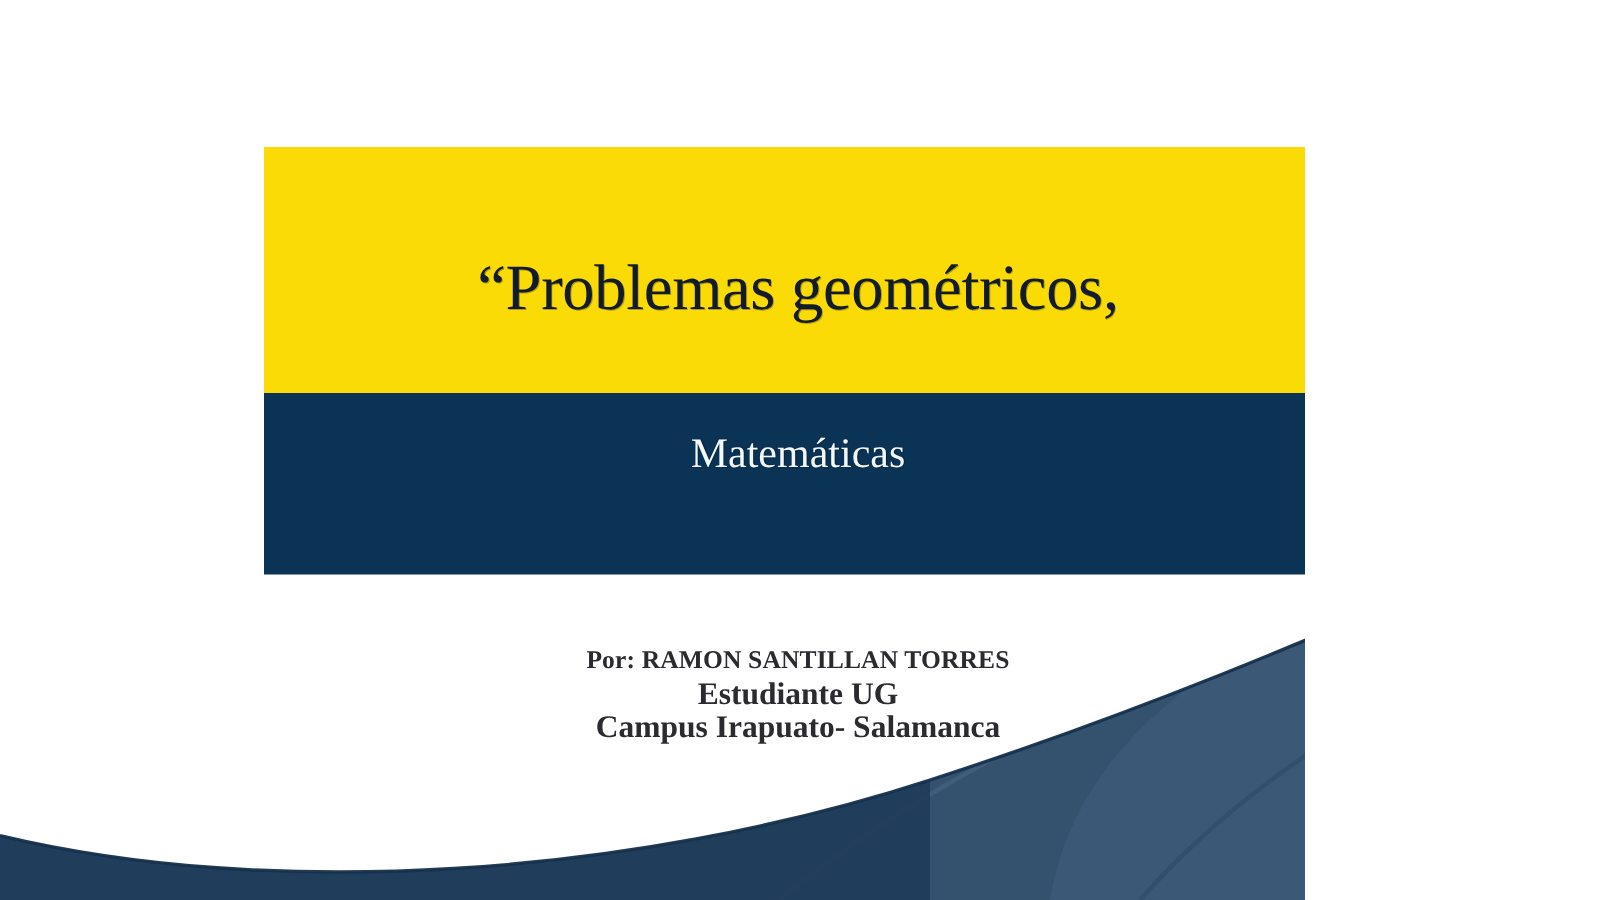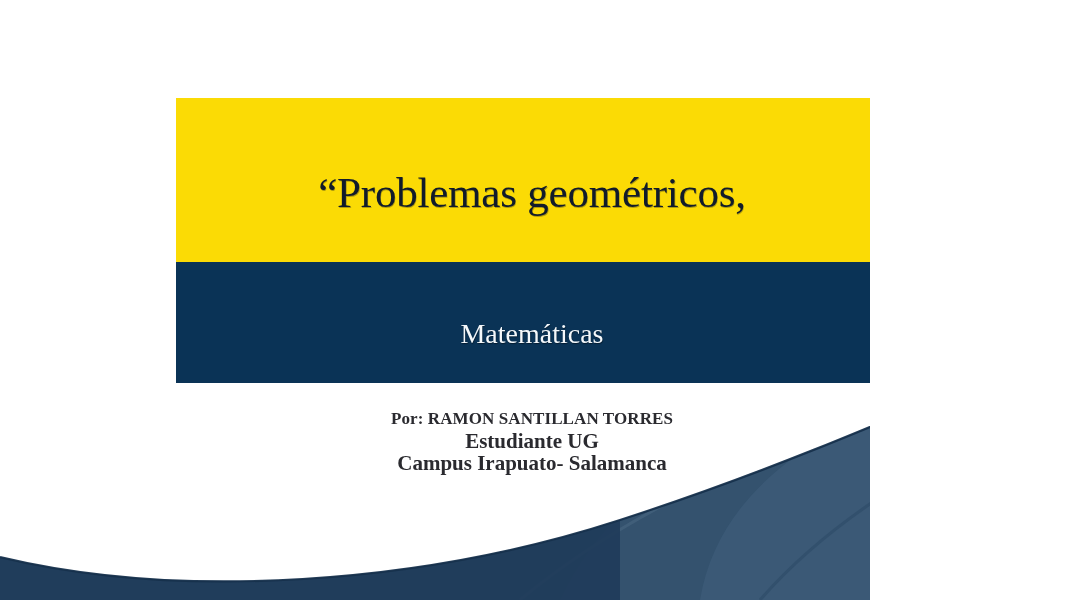--- a/index.html
+++ b/index.html
@@ -62,21 +62,21 @@
     text-shadow: 0.6px 0.6px 0 rgba(40,40,30,0.35);
   }
 
   #subtitle-banner {
     background: #0A3356;
     height: 121px;
     box-sizing: border-box;
     display: flex;
     flex-direction: column;
     align-items: center;
-    justify-content: center;
+    justify-content: flex-start;
     padding-top: 22px;
   }
 
   .subtitle-line {
     color: #f4f8fb;
     font-size: 28px;
     line-height: 37px;
     text-align: center;
     white-space: pre;
     text-shadow: 0.5px 0.5px 1px rgba(0,0,0,0.45);
@@ -94,20 +94,21 @@
 
   .author-line {
     color: #2a2a2f;
     font-weight: bold;
     white-space: pre;
   }
   .author-line.primary {
     font-size: 17px;
     line-height: 22px;
     letter-spacing: 0.1px;
+    margin-top: 21px;
   }
   .author-line.secondary {
     font-size: 21px;
     line-height: 22px;
   }
 </style>
 </head>
 <body>
 
 <div id="slide">

